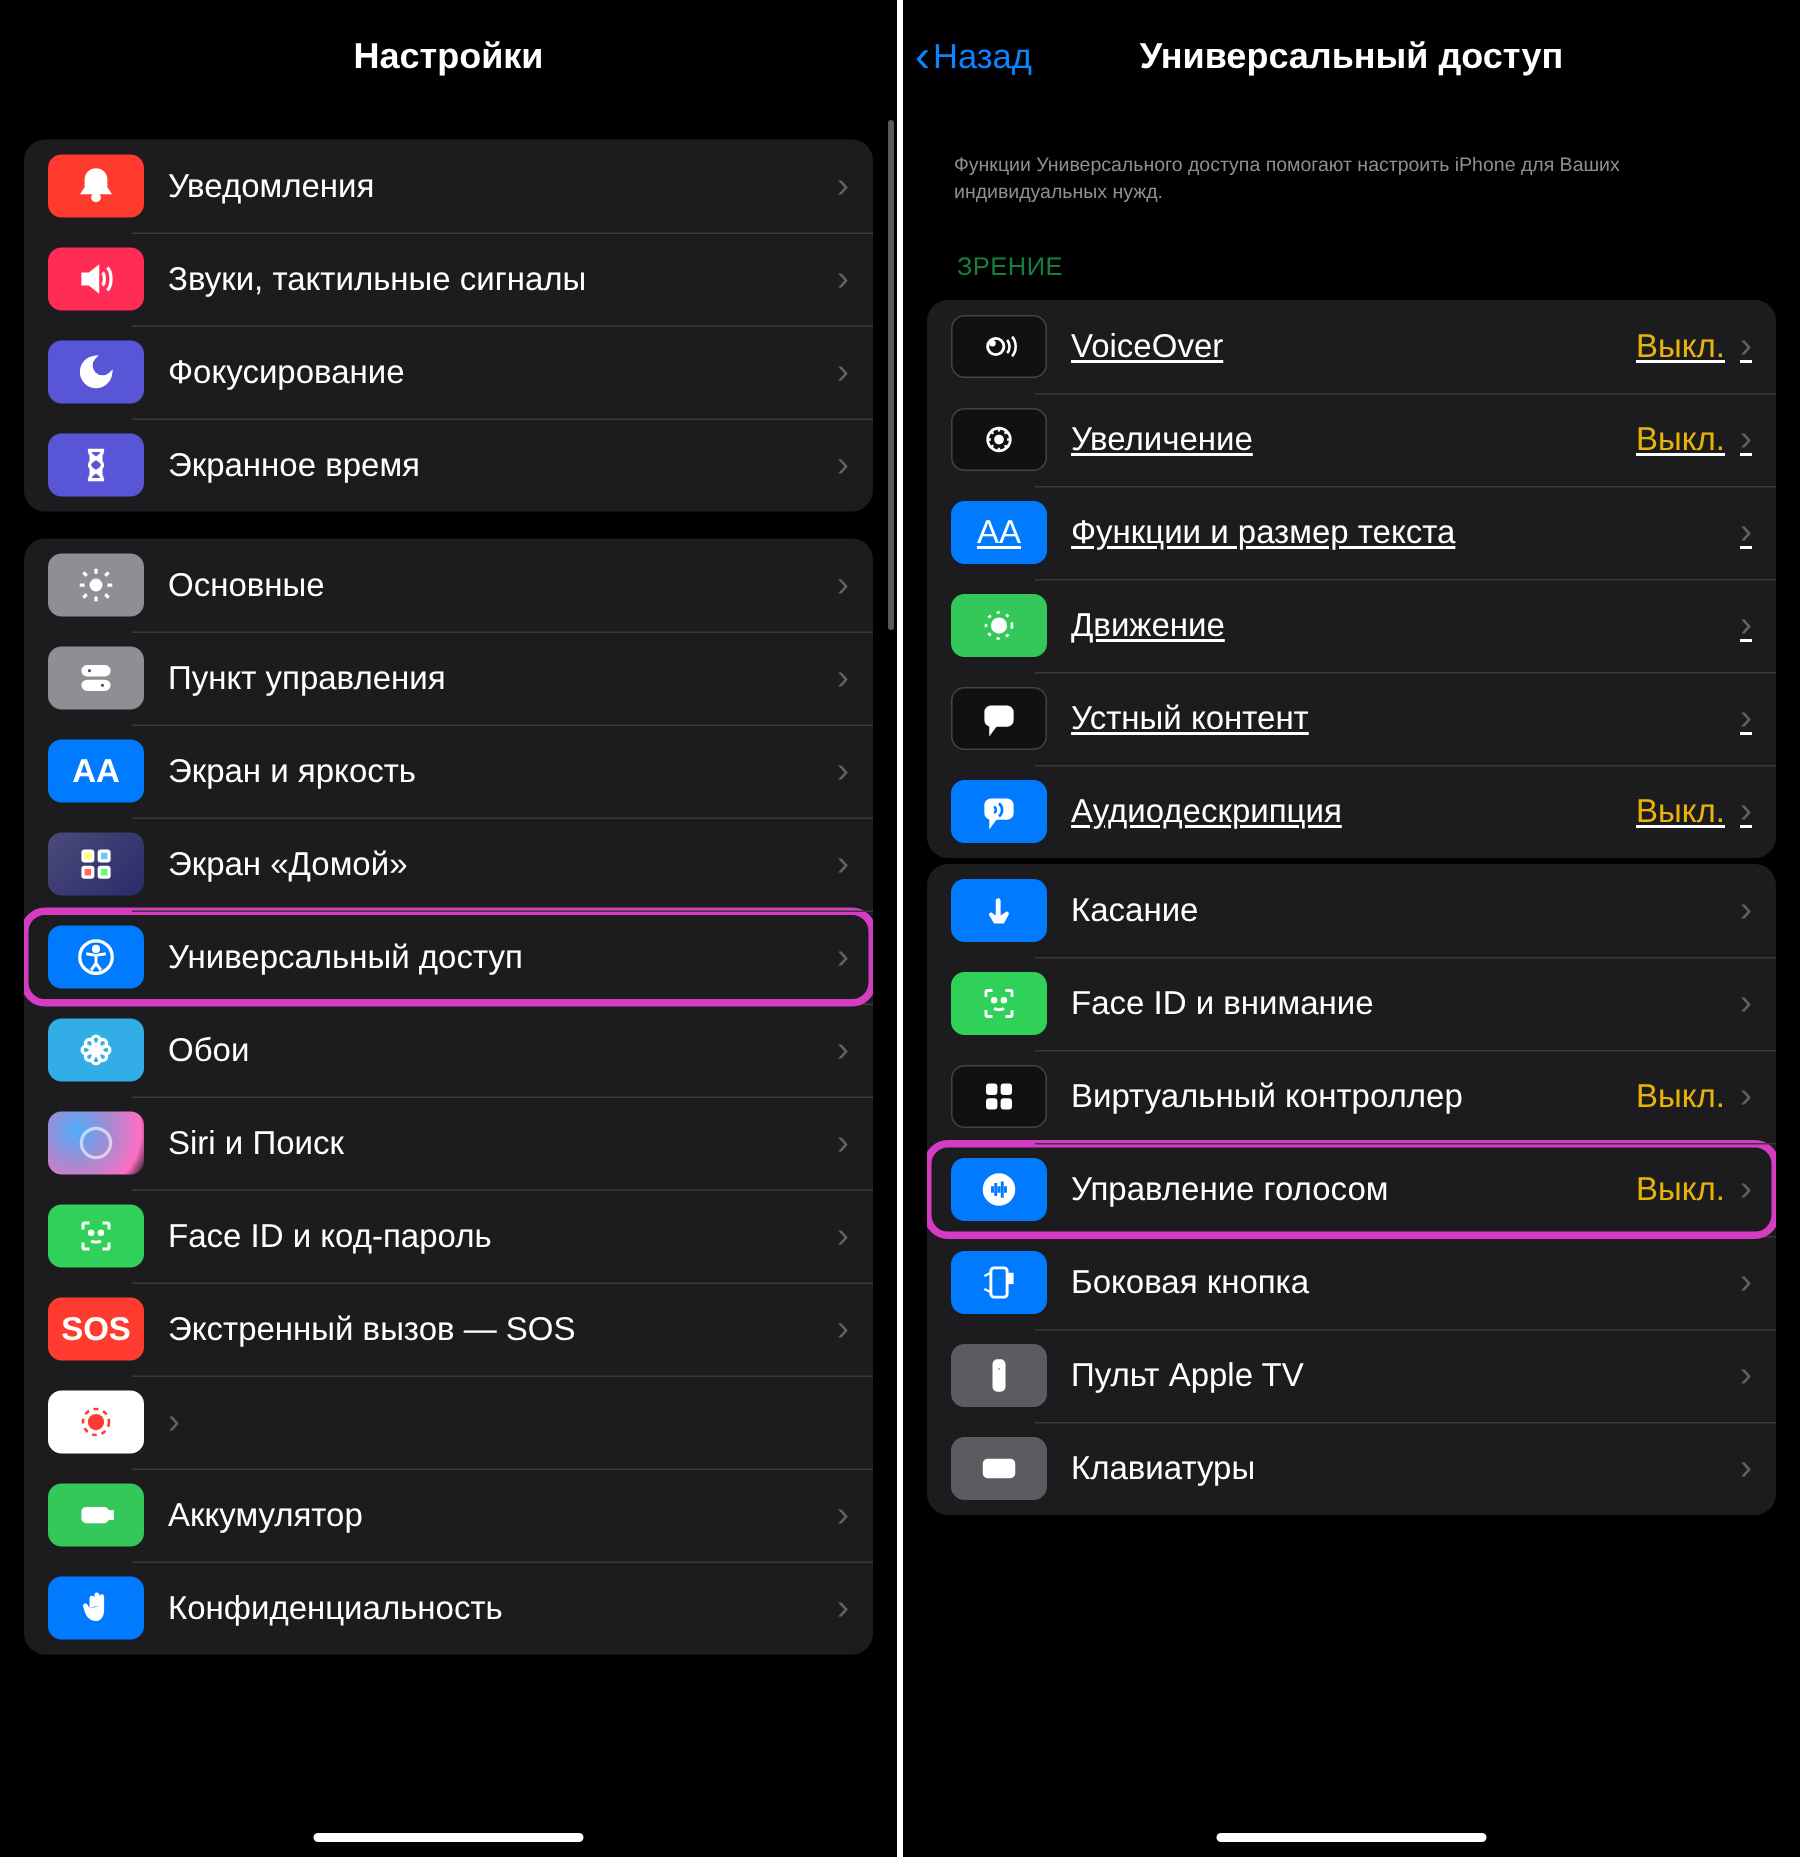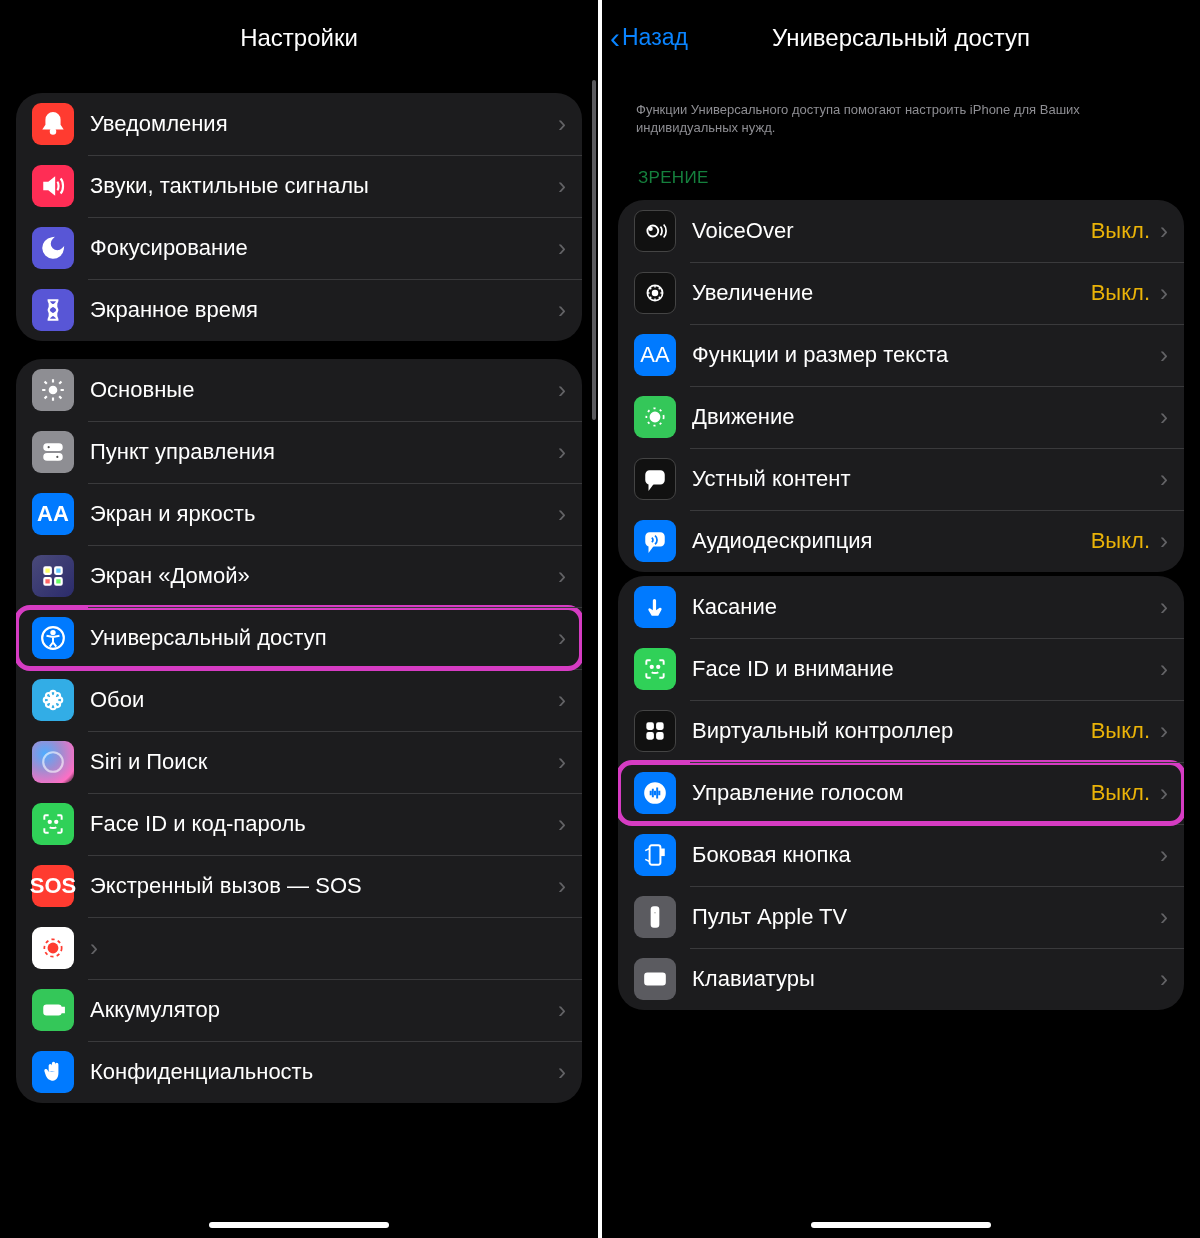--- a/index.html
+++ b/index.html
@@ -33,21 +33,21 @@
       height: 75px;
       display: flex;
       align-items: center;
       justify-content: center;
       position: relative;
       background: #000;
       padding: 0 12px;
     }
     .header-title {
       font-size: 24px;
-      font-weight: 400;
+      font-weight: 700;
       color: #fff;
     }
     .back-btn {
       position: absolute;
       left: 8px;
       display: flex;
       align-items: center;
       color: #0a84ff;
       font-size: 23px;
       gap: 2px;
@@ -58,21 +58,21 @@
       font-weight: 400;
     }
     
     .content {
       flex: 1;
       overflow-y: hidden;
       padding: 0 16px 30px 16px;
     }
     .section {
       background: #1c1c1e;
-      border-radius: 26px;
+      border-radius: 14px;
       overflow: hidden;
       margin-top: 18px;
     }
     .section-header {
       font-size: 17px;
       color: #15803d;
       text-transform: uppercase;
       padding: 10px 20px 8px 20px;
       margin-top: 22px;
       letter-spacing: 0.3px;
@@ -93,21 +93,21 @@
     .row + .row::before {
       content: "";
       position: absolute;
       top: 0;
       left: 72px;
       right: 0;
       height: 1px;
       background: #3a3a3c;
     }
     .row .icon {
-      width: 42px;
+      width: 64px;
       height: 42px;
       border-radius: 9px;
       margin-right: 16px;
       flex-shrink: 0;
       display: flex;
       align-items: center;
       justify-content: center;
       font-size: 22px;
       color: #fff;
     }
@@ -357,21 +357,21 @@
   <div class="header">
     <div class="back-btn">
       <span class="chev-back">‹</span>
       <span>Назад</span>
     </div>
     <div class="header-title">Универсальный доступ</div>
   </div>
   <div class="content" id="right-content">
     <div class="descr">Функции Универсального доступа помогают настроить iPhone для Ваших индивидуальных нужд.</div>
   <div class="section-header">ЗРЕНИЕ</div>
-      <div class="section" style="margin-top: 4px;">
+      <div class="section" style="margin-top: 4px; text-decoration: underline;">
         <div class="row">
           <div class="icon bg-black">
             <svg viewBox="0 0 24 24" fill="none" stroke="white" stroke-width="2">
               <circle cx="10" cy="12" r="5" stroke-width="1.8"></circle>
               <circle cx="8" cy="10" r="1" fill="white"></circle>
               <path d="M17 8c2 2 2 6 0 8M20 6c3 3 3 9 0 12" stroke-width="1.6"></path>
             </svg>
           </div>
           <div class="label">VoiceOver</div>
           <div class="value">Выкл.</div>

